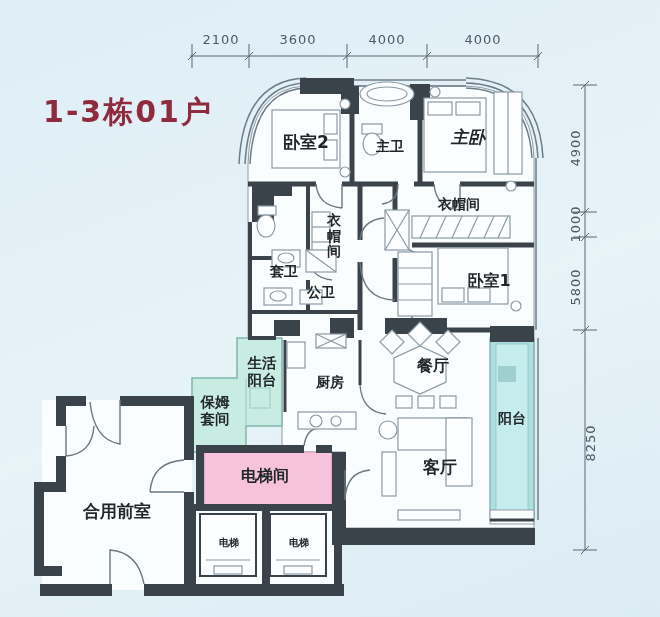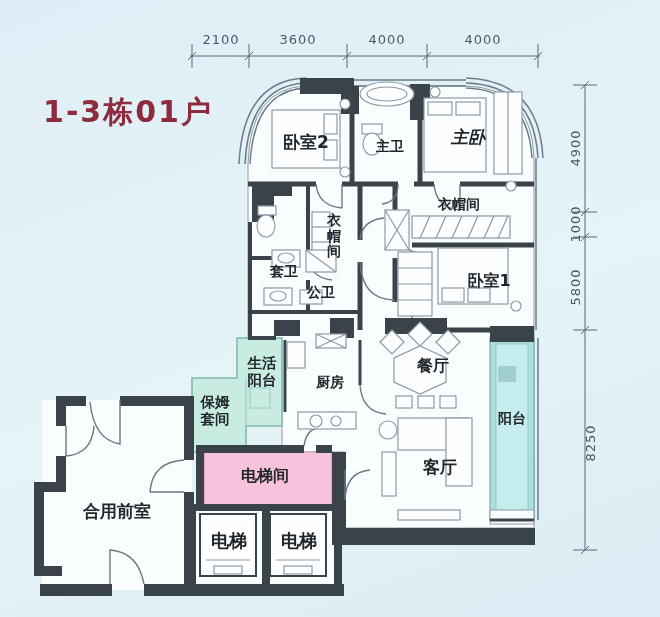--- a/index.html
+++ b/index.html
@@ -7,21 +7,21 @@
   .canvas{
     position:relative;width:660px;height:617px;overflow:hidden;
     background:linear-gradient(160deg,#dfeef6 0%,#e6f3f7 55%,#dcecf4 100%);
   }
   svg{position:absolute;left:0;top:0;}
   .lbl{
     position:absolute;transform:translate(-50%,-50%);
     font-weight:bold;color:#21262a;white-space:nowrap;line-height:1.1;
     text-align:center;pointer-events:none;
   }
-  .s15{font-size:14px;} .s16{font-size:16px;} .s17{font-size:17px;} .s14{font-size:18px;font-family:Liberation Serif, serif;}
+  .s15{font-size:14px;} .s16{font-size:16px;} .s17{font-size:17px;} .s14{font-size:10px;}
   .vert{white-space:normal;width:1.15em;line-height:1.12;}
   .two{white-space:normal;width:2.35em;line-height:1.18;font-size:14.5px;}
   .dim{
     position:absolute;transform:translate(-50%,-50%);
     font-weight:400;color:#4c5864;font-size:13px;letter-spacing:1px;white-space:nowrap;
   }
   .dim.rot{transform:translate(-50%,-50%) rotate(-90deg);}
   .title1{
     position:absolute;transform:translate(-50%,-50%);
     font-size:30px;font-weight:bold;color:#8e2b3e;letter-spacing:2px;white-space:nowrap;

